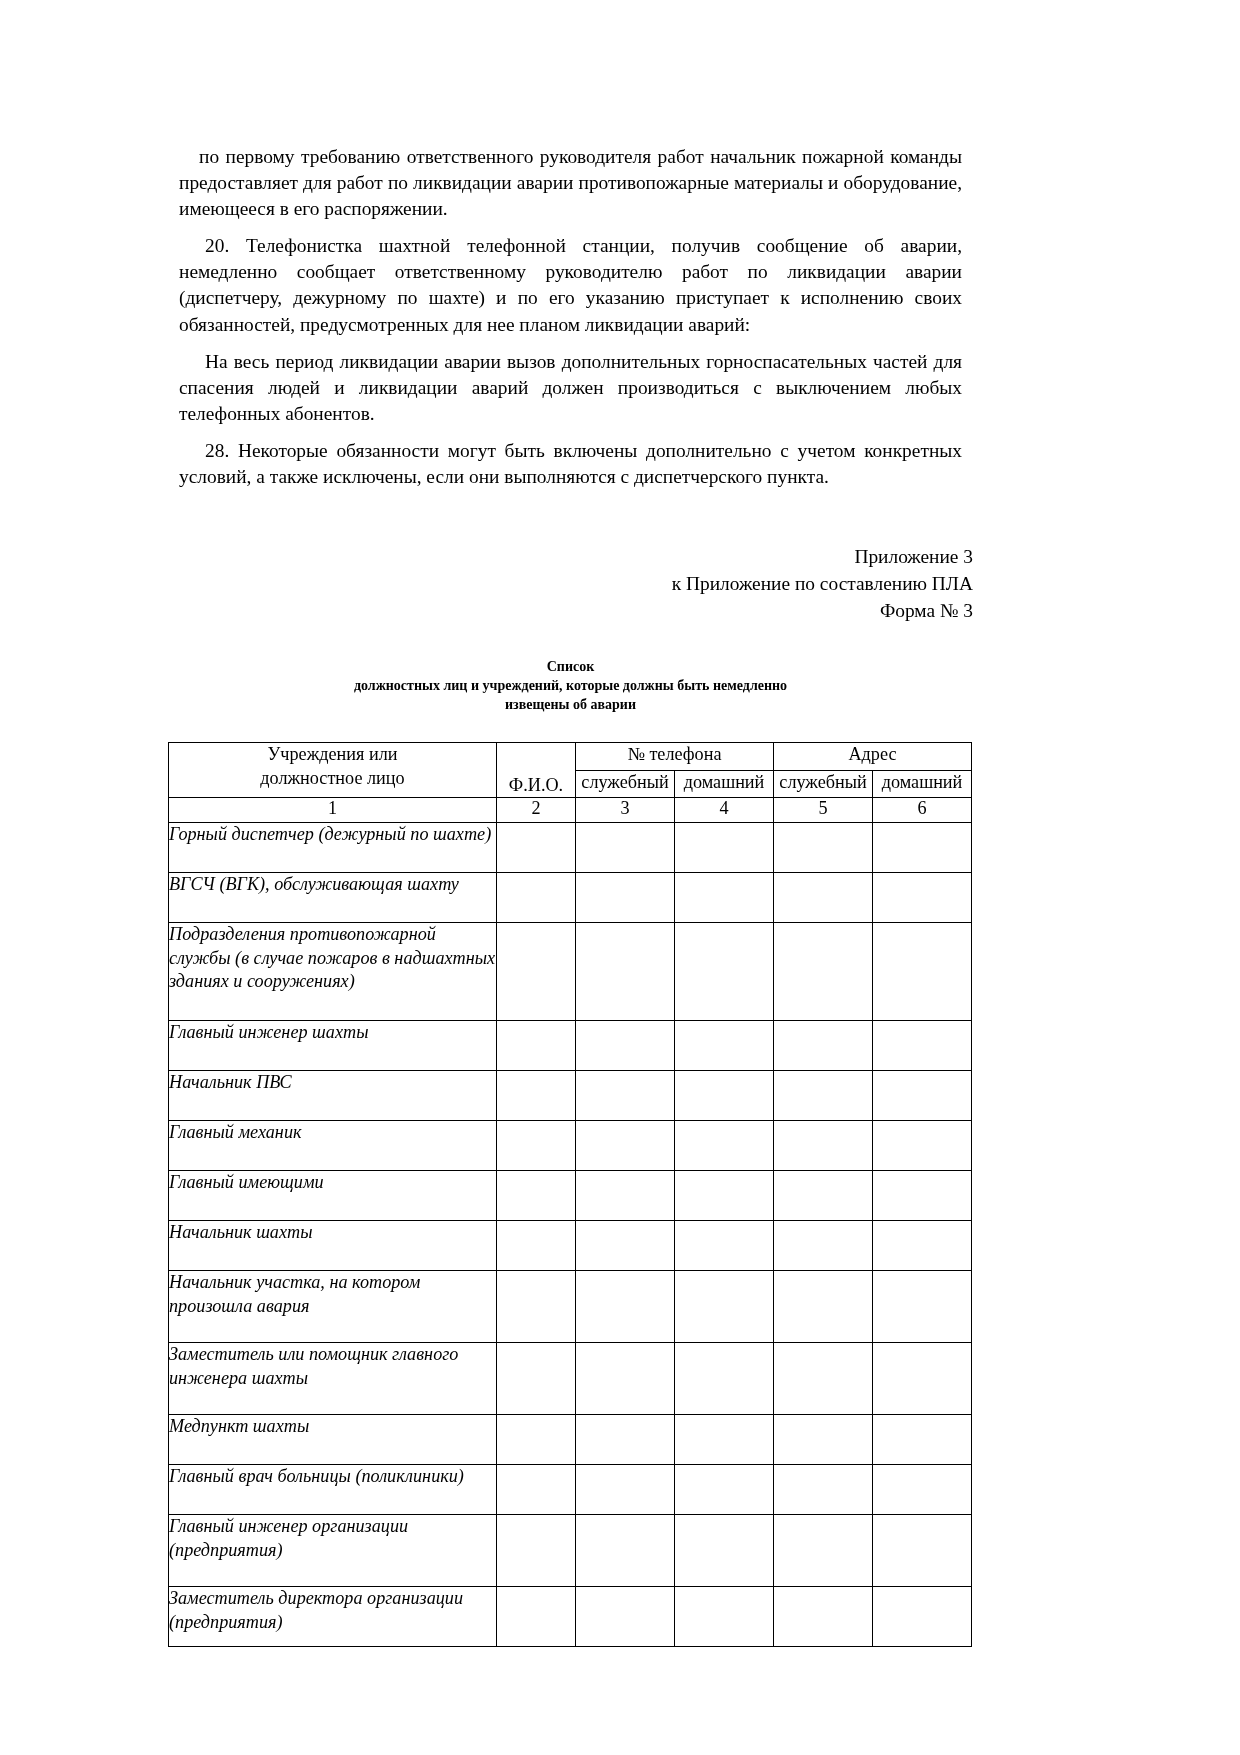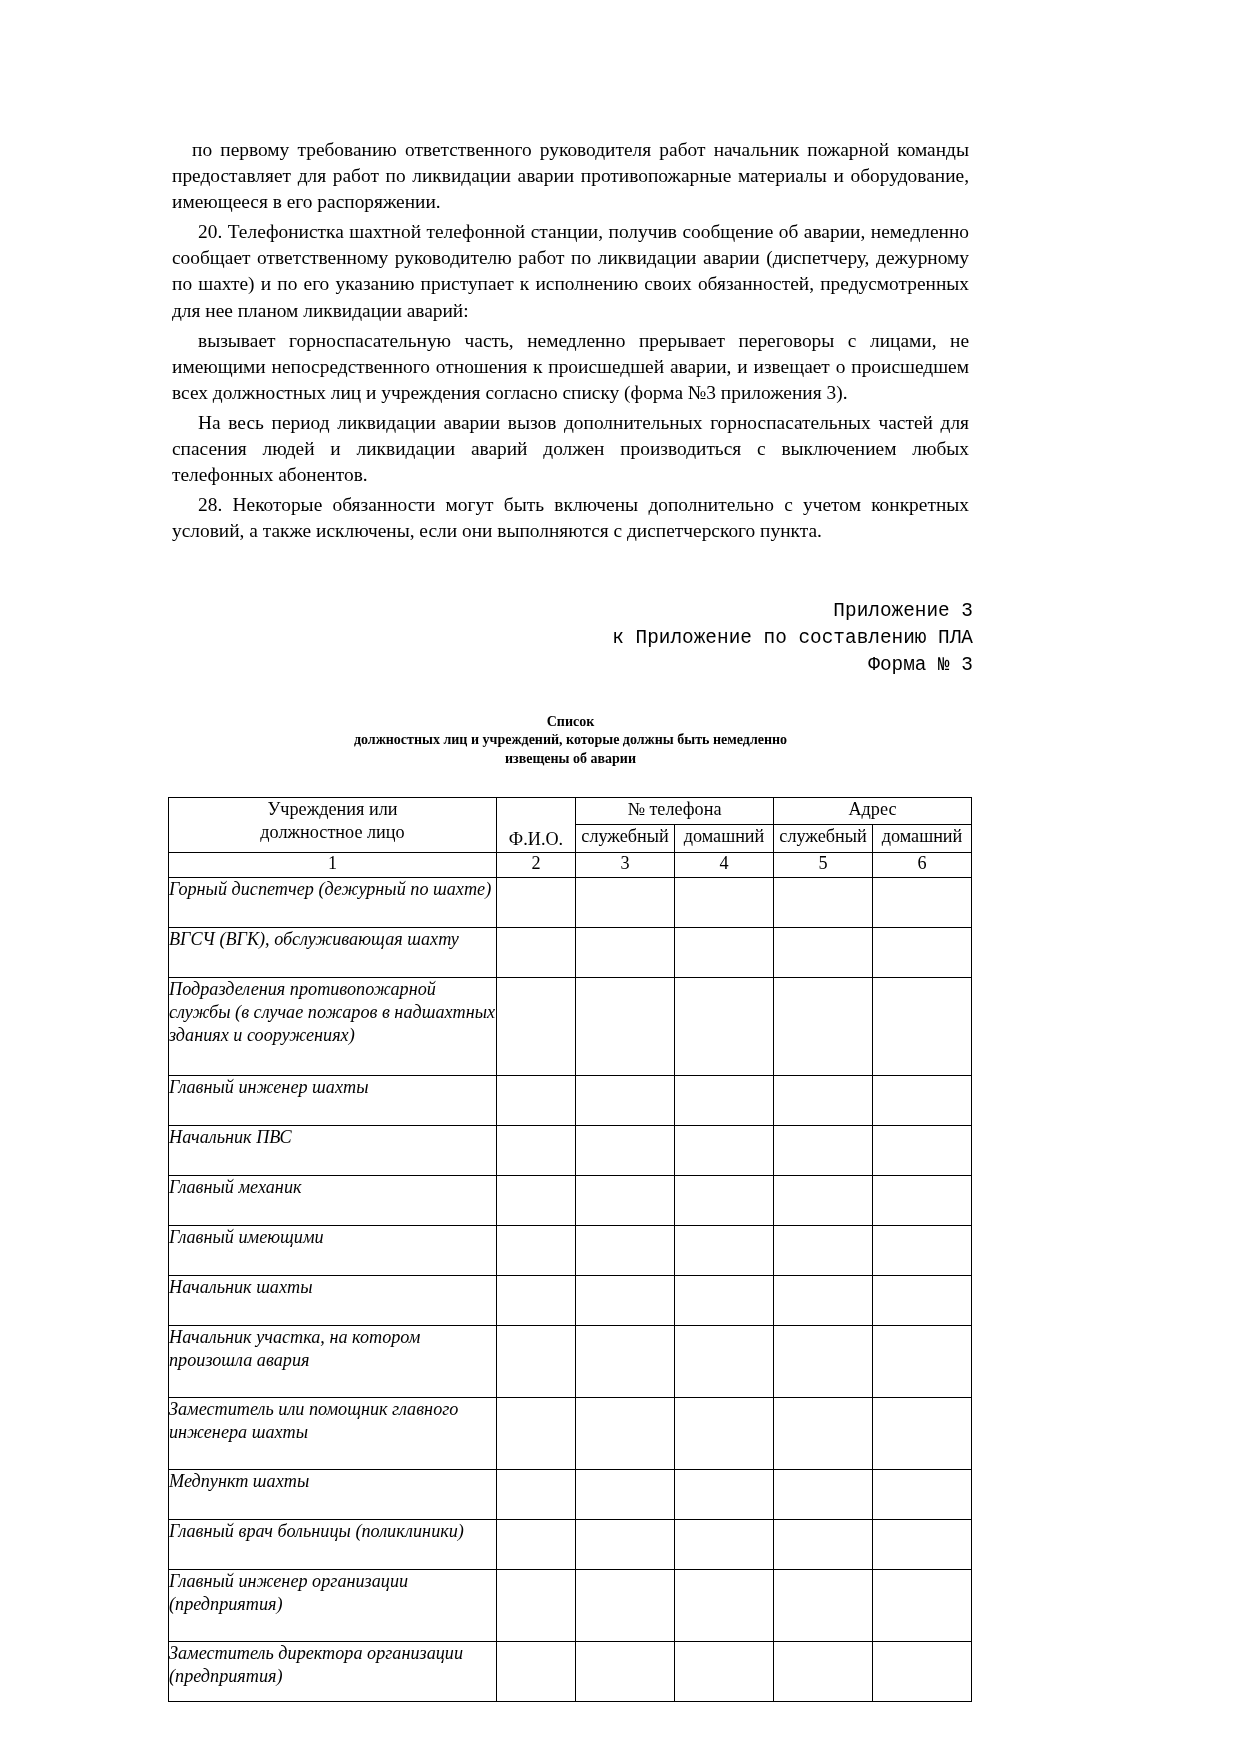--- a/index.html
+++ b/index.html
@@ -27,34 +27,34 @@
     top: 133px;
     width: 805px;
   }
 
   
   .para {
     font-size: 19.4px;
     line-height: 1.345;
     text-align: justify;
     text-justify: inter-word;
-    margin: 4px;
+    margin: 11px;
     text-indent: 26px;
     hyphens: none;
   }
   .para.indent-small { text-indent: 20px; }
 
   
   .appendix-block {
     margin-top: 54px;
     text-align: right;
     font-size: 19.4px;
     line-height: 1.38;
   }
-  .appendix-block .line { display: block; font-family: Liberation Mono, monospace; }
+  .appendix-block .line { display: block; }
 
   
   .doc-title {
     margin-top: 34px;
     text-align: center;
     font-weight: bold;
     font-size: 14px;
     line-height: 1.33;
   }
   .doc-title .line { display: block; }
@@ -112,21 +112,20 @@
   col.c6 { width: 99px;  }
 </style>
 </head>
 <body>
 
 <div class="page">
   <div class="content">
 
     <p class="para indent-small">по первому требованию ответственного руководителя работ начальник пожарной команды предоставляет для работ по ликвидации аварии противопожарные материалы и оборудование, имеющееся в его распоряжении.</p>
     <p class="para">20. Телефонистка шахтной телефонной станции, получив сообщение об аварии, немедленно сообщает ответственному руководителю работ по ликвидации аварии (диспетчеру, дежурному по шахте) и по его указанию приступает к исполнению своих обязанностей, предусмотренных для нее планом ликвидации аварий:</p>
-    <p class="para">вызывает горноспасательную часть, немедленно прерывает переговоры с лицами, не имеющими непосредственного отношения к происшедшей аварии, и извещает о происшедшем всех должностных лиц  и учреждения    согласно списку (форма №3 приложения 3).</p>
     <p class="para">На весь период ликвидации аварии вызов дополнительных горноспасательных частей для спасения людей и ликвидации аварий должен производиться с выключением любых телефонных абонентов.</p>
     <p class="para">28. Некоторые обязанности могут быть включены дополнительно с учетом конкретных условий, а также исключены, если они выполняются с диспетчерского пункта.</p>
 
     <div class="appendix-block">
       <span class="line">Приложение 3</span>
       <span class="line">к Приложение по составлению ПЛА</span>
       <span class="line">Форма № 3</span>
     </div>
 
     <div class="doc-title">

